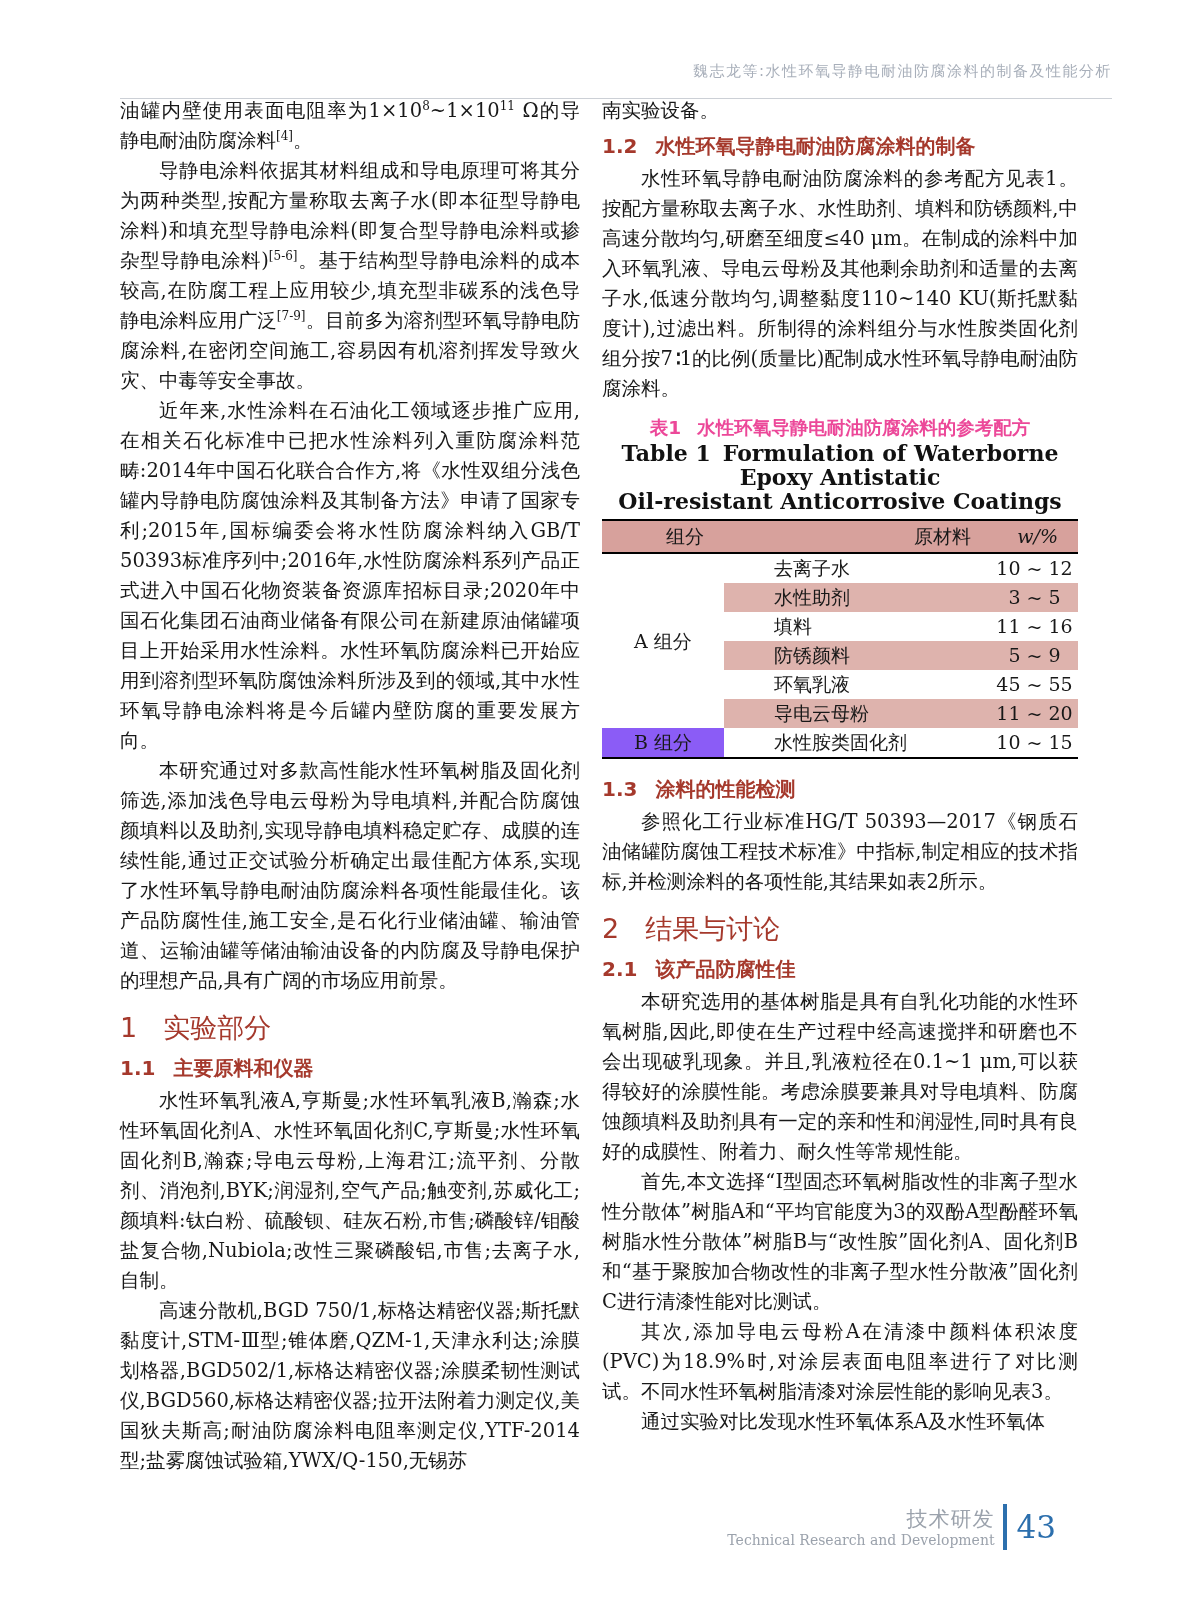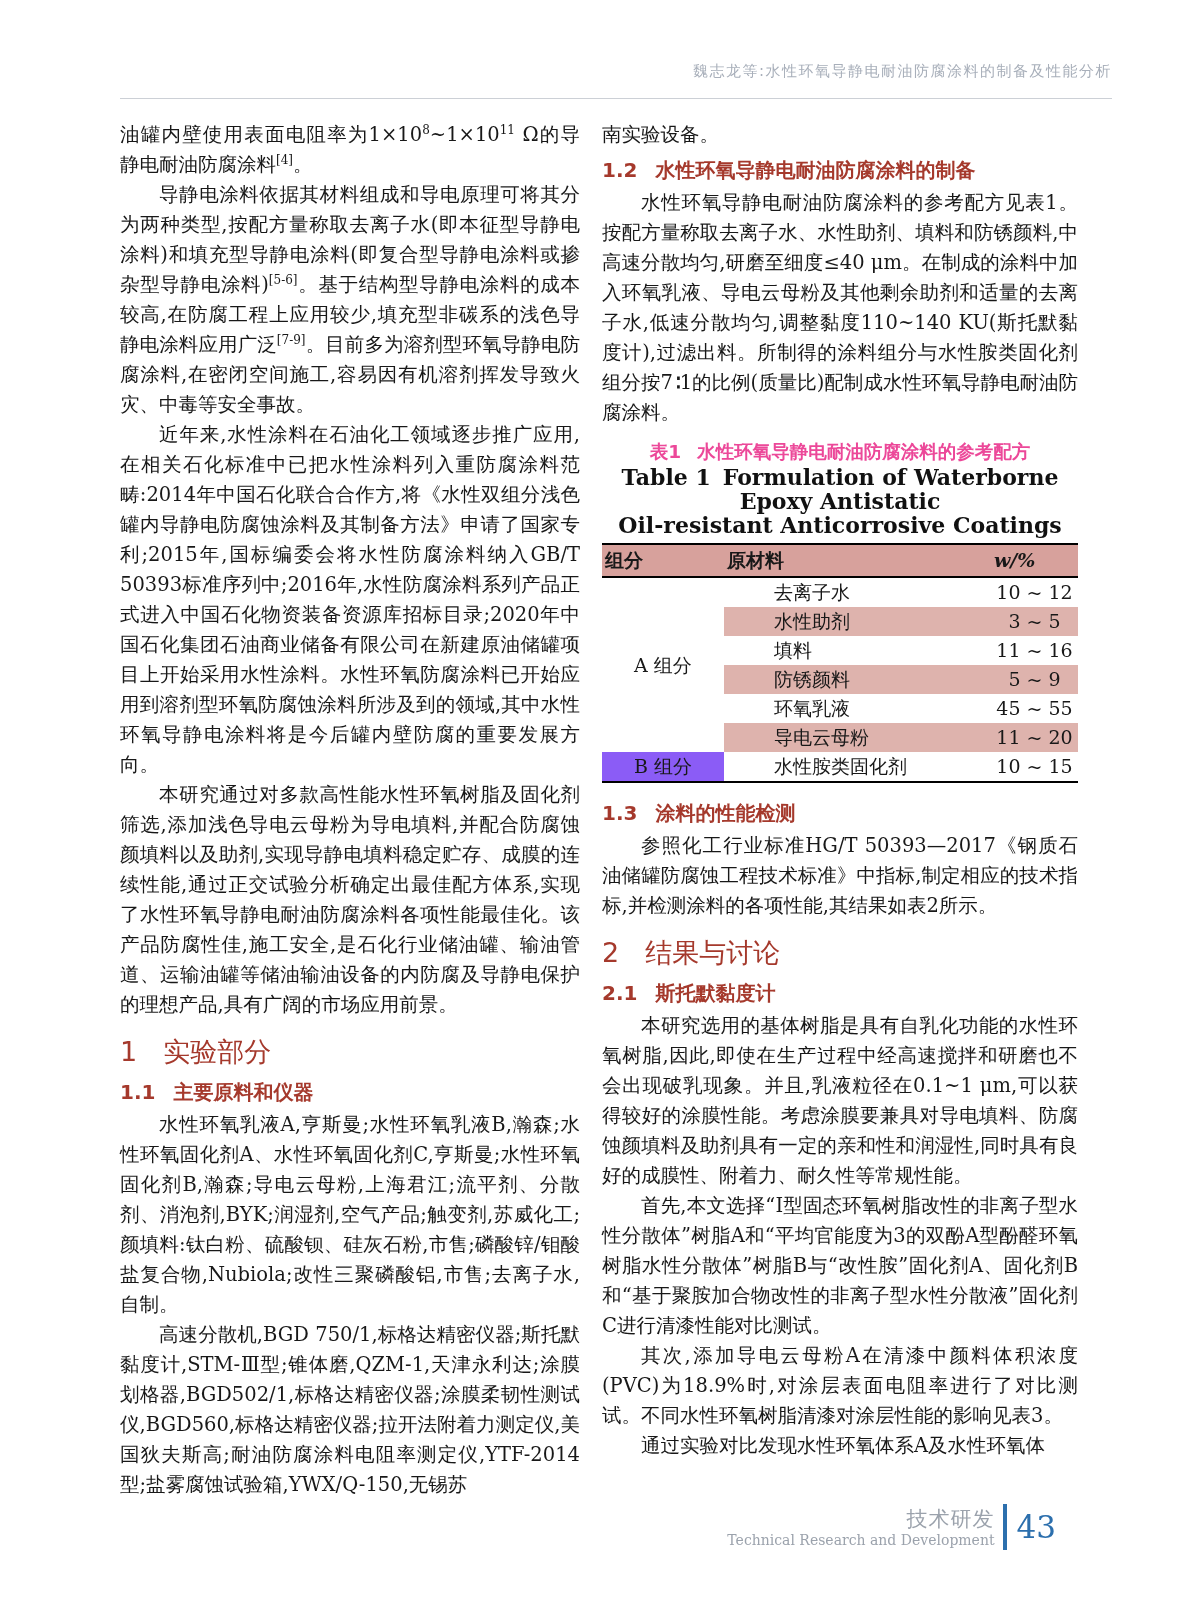--- a/index.html
+++ b/index.html
@@ -13,21 +13,21 @@
     position:absolute; top:62px; left:120px; right:66px;
     text-align:right; font-family:"DejaVu Sans", sans-serif;
     font-size:15px; letter-spacing:1.5px; color:#a8afba;
   }
   .header-rule {
     position:absolute; top:98px; left:120px; right:66px;
     border-top:1px solid #ccd0d6; height:0;
   }
   
   .col {
-    position:absolute; top:120px; font-size:19.5px; line-height:30px;
+    position:absolute; top:96px; font-size:19.5px; line-height:30px;
     text-align:justify; text-justify:inter-character;
   }
   .col-left  { left:120px; width:460px; }
   .col-right { left:602px; width:476px; }
   .para { margin:0; text-indent:2em; }
   .para.no-indent { text-indent:0; }
   sup { font-size:12px; line-height:0; vertical-align:super; }
   
   .h-main {
     font-family:"DejaVu Sans", sans-serif; color:#a5392c;
@@ -52,22 +52,22 @@
     text-align:center; font-weight:700; font-size:22px;
     line-height:24px; color:#111; font-family:"DejaVu Serif", serif;
   }
   .tcap-en .tcap-label { margin-right:12px; }
   table.t1 {
     width:100%; border-collapse:collapse; margin-top:6px;
     border-top:2.5px solid #000; border-bottom:2.5px solid #000;
     font-size:19px;
   }
   .t1 th {
-    background:#d7a19c; font-weight:700; text-align:left;
-    border-bottom:2px solid #000; padding:4px 3px; line-height:23px;
+    background:#d7a19c; font-weight:400; text-align:right;
+    border-bottom:2px solid #000; padding:4px 20px; line-height:23px;
   }
   .t1 th.th-w { font-style:italic; }
   .t1 td { padding:3px 2px; line-height:23px; }
   .t1 .c-group { text-align:center; width:118px; }
   .t1 .c-mat   { text-align:left; padding-left:50px; width:215px; }
   .t1 .c-val   { text-align:center; }
   .t1 tr.stripe .c-mat, .t1 tr.stripe .c-val { background:#deb3ad; }
   .t1 .c-group.shade { background:#8b5cf6; }
   
   .footer {
@@ -174,21 +174,21 @@
 
     <h3 class="h-sub">
       <span class="h-num">1.3</span><span>涂料的性能检测</span>
     </h3>
     <p class="para">参照化工行业标准HG/T 50393—2017《钢质石油储罐防腐蚀工程技术标准》中指标,制定相应的技术指标,并检测涂料的各项性能,其结果如表2所示。</p>
 
     <h2 class="h-main">
       <span class="h-num">2</span><span>结果与讨论</span>
     </h2>
     <h3 class="h-sub">
-      <span class="h-num">2.1</span><span>斯托默黏度计</span>
+      <span class="h-num">2.1</span><span>该产品防腐性佳</span>
     </h3>
     <p class="para">本研究选用的基体树脂是具有自乳化功能的水性环氧树脂,因此,即使在生产过程中经高速搅拌和研磨也不会出现破乳现象。并且,乳液粒径在0.1~1 μm,可以获得较好的涂膜性能。考虑涂膜要兼具对导电填料、防腐蚀颜填料及助剂具有一定的亲和性和润湿性,同时具有良好的成膜性、附着力、耐久性等常规性能。</p>
     <p class="para">首先,本文选择“Ⅰ型固态环氧树脂改性的非离子型水性分散体”树脂A和“平均官能度为3的双酚A型酚醛环氧树脂水性分散体”树脂B与“改性胺”固化剂A、固化剂B和“基于聚胺加合物改性的非离子型水性分散液”固化剂C进行清漆性能对比测试。</p>
     <p class="para">其次,添加导电云母粉A在清漆中颜料体积浓度(PVC)为18.9%时,对涂层表面电阻率进行了对比测试。不同水性环氧树脂清漆对涂层性能的影响见表3。</p>
     <p class="para">通过实验对比发现水性环氧体系A及水性环氧体</p>
   </div>
 
   <div class="footer">
     <div class="footer-text">
       <div class="f-zh">技术研发</div>

